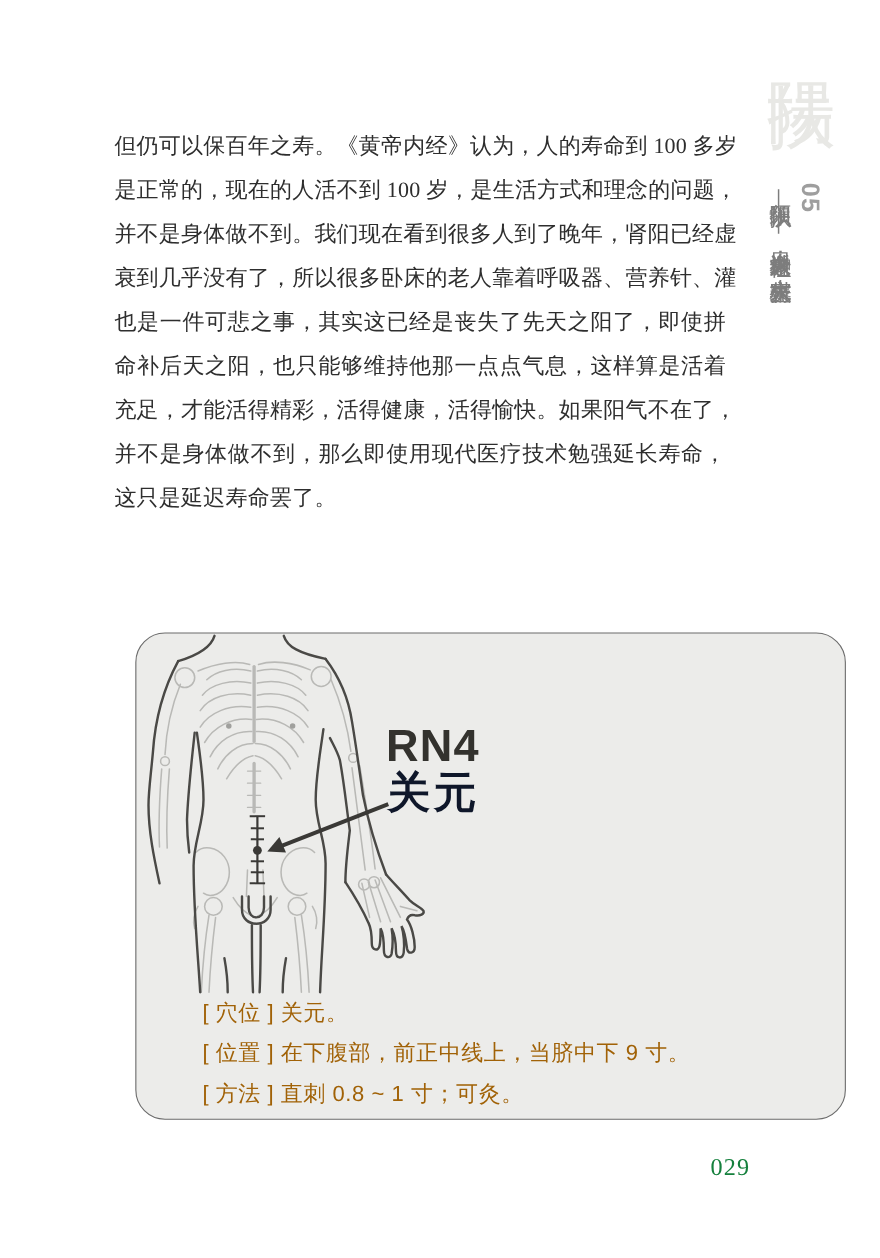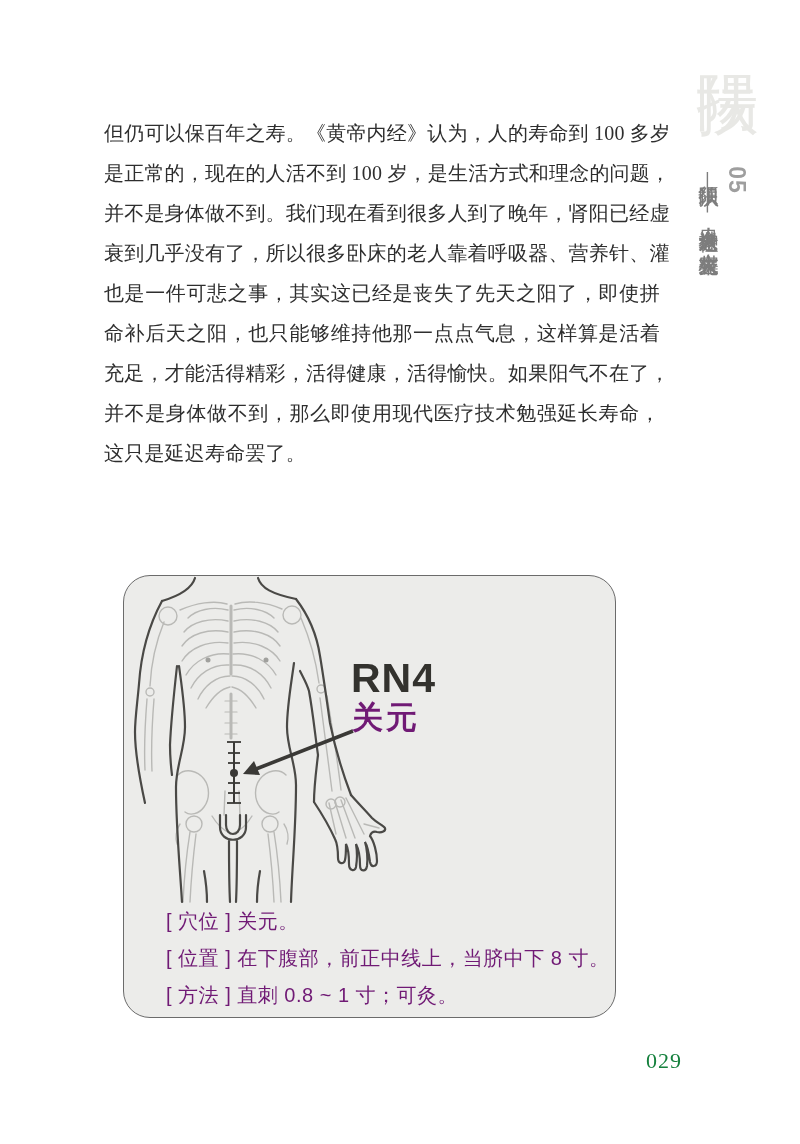--- a/index.html
+++ b/index.html
@@ -34,39 +34,39 @@
     font-weight:bold;font-size:23px;color:#9e9e9e;letter-spacing:1px;
   }
   .chapter-title{
     position:absolute;left:698px;top:170px;height:460px;
     writing-mode:vertical-rl;text-orientation:mixed;
     font-family:"Liberation Sans","DejaVu Sans",sans-serif;
     font-size:20px;letter-spacing:0.5px;color:#7d7d7d;line-height:1.1;
   }
   
   .figure-box{
-    position:absolute;left:123px;top:575px;width:493px;height:443px;
+    position:absolute;left:123px;top:575px;width:646px;height:443px;
     background:#ececea;border:1.5px solid #6b6b6b;border-radius:27px;
     box-sizing:border-box;
   }
   .anatomy-svg{position:absolute;left:0;top:0;}
   .point-code{
     position:absolute;left:227px;top:82px;
     font-family:"Liberation Sans","DejaVu Sans",sans-serif;
     font-weight:bold;font-size:41px;color:#33322e;letter-spacing:1px;line-height:1;
   }
   .point-name{
     position:absolute;left:228px;top:126px;
     font-family:"Liberation Sans","DejaVu Sans",sans-serif;
-    font-weight:bold;font-size:31px;color:#701a75;letter-spacing:3px;line-height:1;
+    font-weight:bold;font-size:39px;color:#0f172a;letter-spacing:3px;line-height:1;
   }
   .captions{
-    position:absolute;left:42px;top:327px;width:480px;
-    font-family:"Liberation Sans","DejaVu Sans",sans-serif;
-    font-size:20px;color:#701a75;
+    position:absolute;left:60px;top:327px;width:480px;
+    font-family:"Liberation Sans","DejaVu Sans",sans-serif;
+    font-size:20px;color:#a16207;
   }
   .caption-line{height:37px;line-height:37px;white-space:nowrap;letter-spacing:0.5px;}
   
   .page-number{
     position:absolute;left:646px;top:1048px;
     font-family:"Liberation Serif","DejaVu Serif",serif;
     font-size:22px;color:#15803d;letter-spacing:1px;
   }
 </style>
 </head>
@@ -188,20 +188,20 @@
         <path d="M229,155 L132,193" stroke="#3a3936" stroke-width="3.6" fill="none"></path>
         <polygon points="119,198 136,199 130,185" fill="#3a3936"></polygon>
       </g>
     </svg>
 
     <div class="point-code">RN4</div>
     <div class="point-name">关元</div>
 
     <div class="captions">
       <div class="caption-line">[ 穴位 ] 关元。</div>
-      <div class="caption-line">[ 位置 ] 在下腹部，前正中线上，当脐中下 8 寸。</div>
+      <div class="caption-line">[ 位置 ] 在下腹部，前正中线上，当脐中下 9 寸。</div>
       <div class="caption-line">[ 方法 ] 直刺 0.8 ~ 1 寸；可灸。</div>
     </div>
   </div>
 
   <div class="page-number">029</div>
 
 </div>
 
 </body></html>

